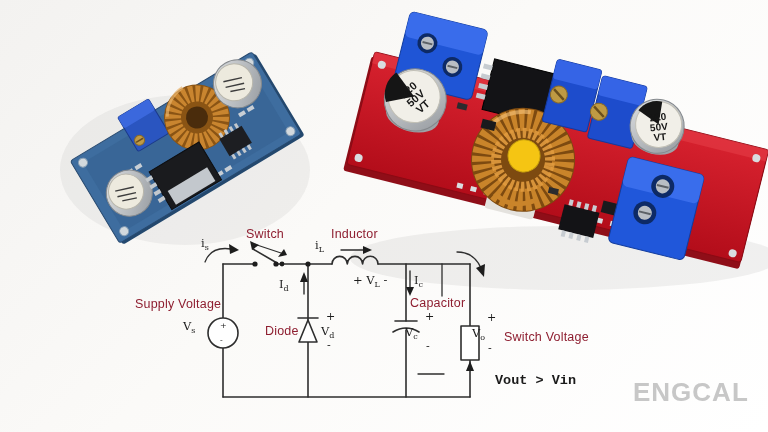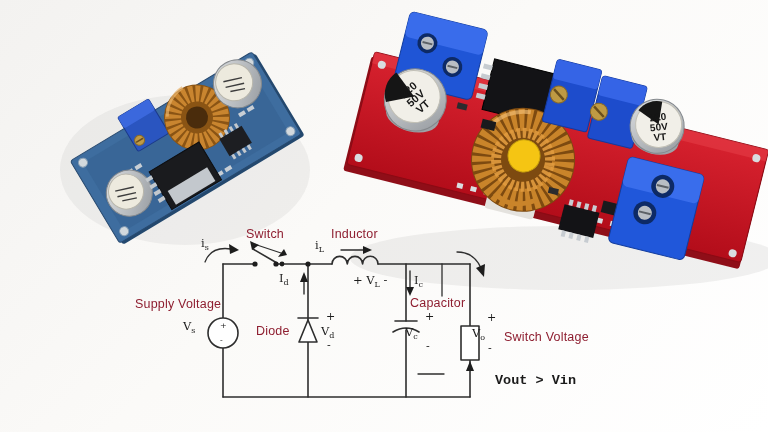--- a/index.html
+++ b/index.html
@@ -279,41 +279,42 @@
     <polygon points="476,268 484,277 485,264"></polygon>
     <polygon points="466,371 470,361 474,371"></polygon>
     <polygon points="250,241 259,245 252,250"></polygon>
     <polygon points="287,255 278,257 284,249"></polygon>
   </g>
 </svg>
 
   <div class="lab" style="left:246px;top:227px">Switch</div>
   <div class="lab" style="left:331px;top:227px">Inductor</div>
   <div class="lab" style="left:135px;top:297px">Supply Voltage</div>
-  <div class="lab" style="left:256px;top:324px">Diode</div>
+  <div class="lab" style="left:265px;top:324px">Diode</div>
   <div class="lab" style="left:410px;top:296px">Capacitor</div>
   <div class="lab" style="left:504px;top:330px">Switch Voltage</div>
   <div class="caption" style="left:495px;top:373px">Vout &gt; Vin</div>
 
   <span class="sym" style="left:201px;top:236px"><span>i</span><sub>s</sub></span>
   <span class="sym" style="left:315px;top:238px"><span>i</span><sub>L</sub></span>
-  <span class="sym" style="left:279px;top:271px"><span>I</span><sub>d</sub></span>
+  <span class="sym" style="left:279px;top:277px"><span>I</span><sub>d</sub></span>
   <span class="sym" style="left:414px;top:273px"><span>I</span><sub>c</sub></span>
   <span class="sym" style="left:183px;top:319px"><span>V</span><sub>s</sub></span>
 
   <span class="sym" style="left:353px;top:273px"><span>+</span>&nbsp;<span>V</span><sub>L</sub>&nbsp;<span>-</span></span>
 
   <span class="sign" style="left:326px;top:310px">+</span>
   <span class="sym" style="left:321px;top:324px"><span>V</span><sub>d</sub></span>
   <span class="sign" style="left:327px;top:339px">-</span>
 
   <span class="sign" style="left:425px;top:310px">+</span>
   <span class="sym" style="left:405px;top:325px"><span>V</span><sub>c</sub></span>
   <span class="sign" style="left:426px;top:340px">-</span>
 
   <span class="sign" style="left:487px;top:311px">+</span>
   <span class="sym" style="left:472px;top:326px"><span>V</span><sub>o</sub></span>
   <span class="sign" style="left:488px;top:342px">-</span>
 
   <span class="sign small" style="left:220px;top:321px">+</span>
   <span class="sign small" style="left:220px;top:336px">-</span>
 
+  <div class="watermark">ENGCAL</div>
 </div>
 
 </body></html>

